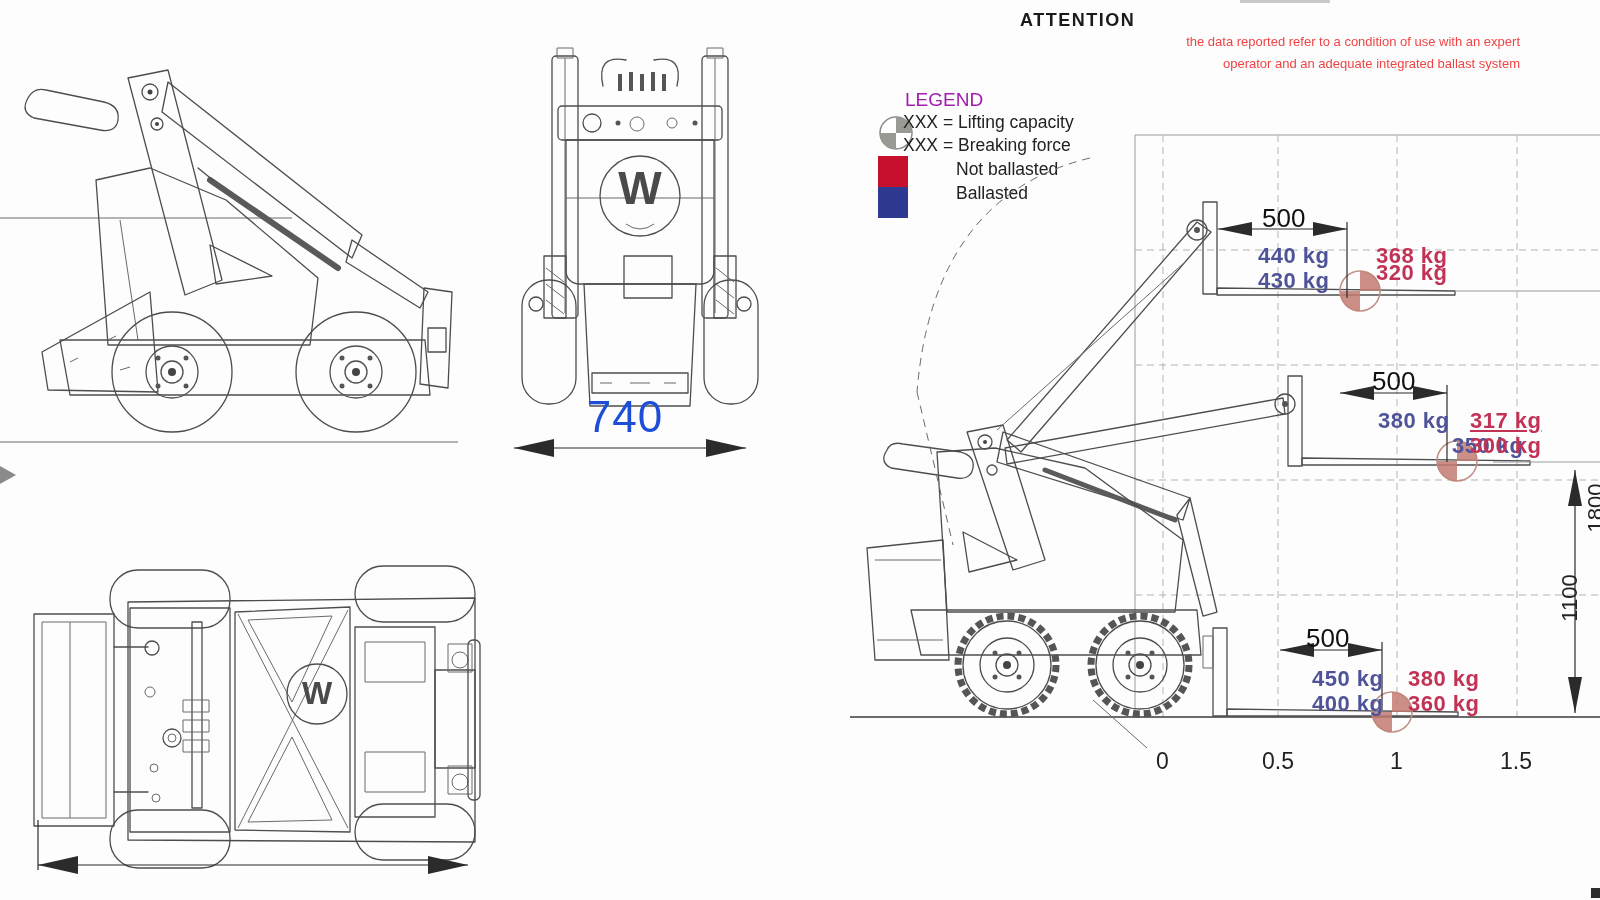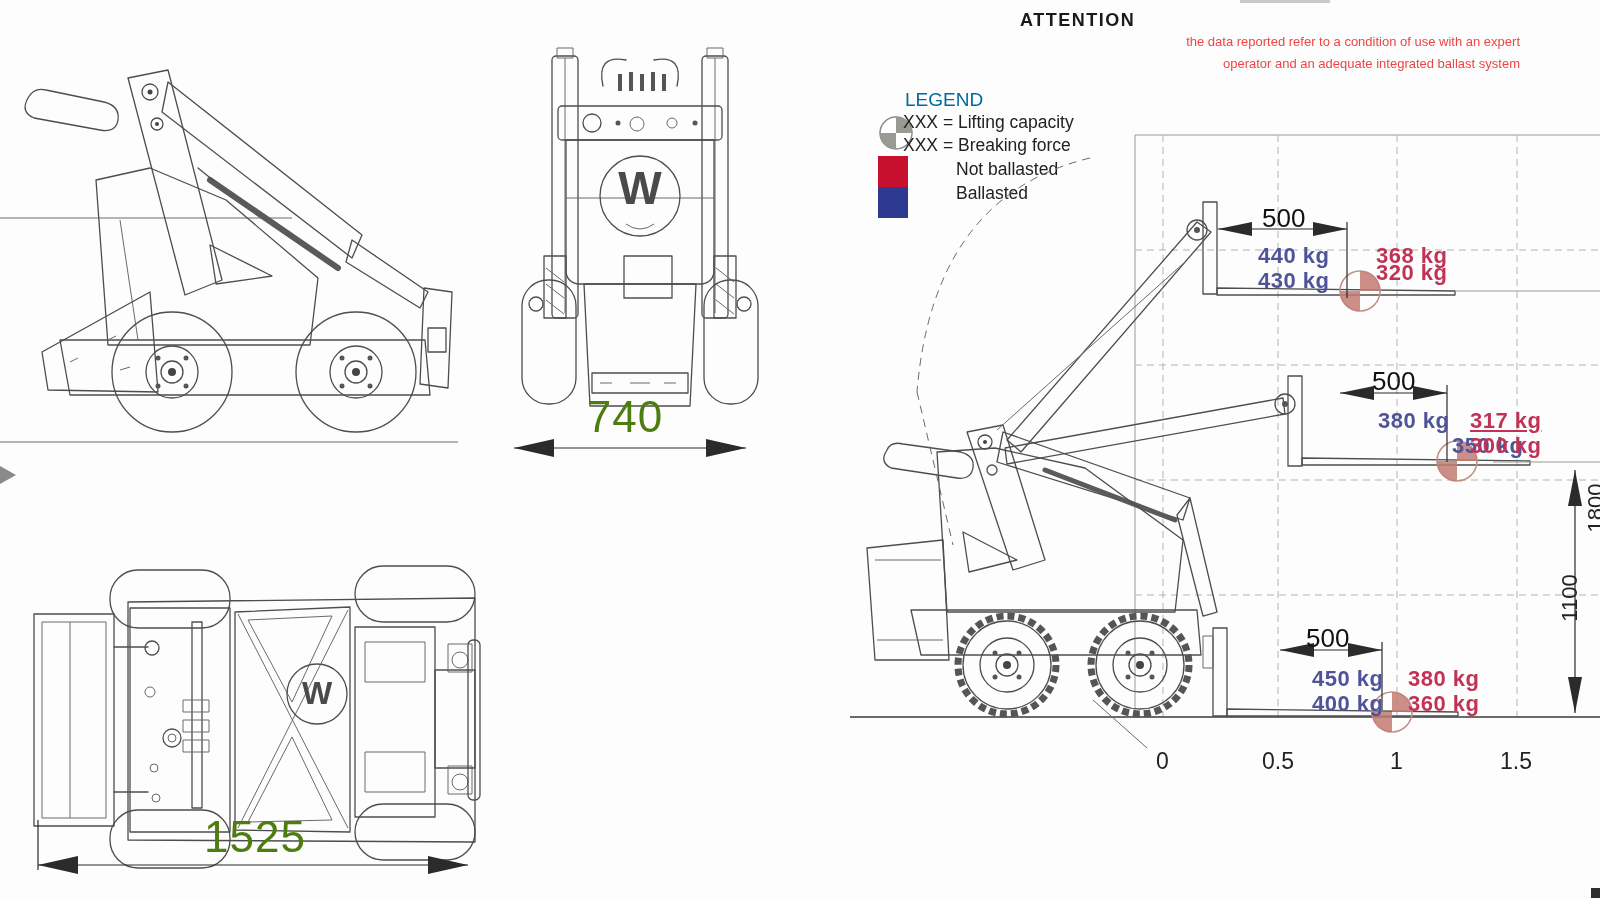--- a/index.html
+++ b/index.html
@@ -7,30 +7,30 @@
          font-family:"Liberation Sans", sans-serif;color:#1a1a1a;}
   svg{position:absolute;overflow:visible;}
   .ln{fill:none;stroke:#4d4d4d;stroke-width:1.3;stroke-linejoin:round;stroke-linecap:round;}
   .lnt{fill:none;stroke:#6a6a6a;stroke-width:1;stroke-linejoin:round;}
   .dim{stroke:#2b2b2b;stroke-width:1.2;fill:none;}
   .dimf{fill:#2b2b2b;stroke:none;}
   .grid{stroke:#b3b3b3;stroke-width:1;stroke-dasharray:7 5;fill:none;}
   .gridsolid{stroke:#9a9a9a;stroke-width:1;fill:none;}
   .ground{stroke:#3a3a3a;stroke-width:1.6;fill:none;}
   .lbl{position:absolute;white-space:nowrap;}
-  .big-dim{font-size:44px;letter-spacing:1px;color:#4d7c0f;text-align:center;}
+  .big-dim{font-size:44px;letter-spacing:1px;color:#1d4ed8;text-align:center;}
   .dim500{font-size:26px;color:#111;}
   .kg{font-size:22px;font-weight:700;letter-spacing:.5px;}
   .kg-blue{color:#4f5398;}
   .kg-red{color:#c23255;}
   .axis{font-size:23px;color:#222;}
   .rot{transform:rotate(-90deg);transform-origin:center;text-align:center;font-size:22px;color:#222;}
   .att-title{font-size:18px;font-weight:bold;letter-spacing:1.5px;text-align:left;}
   .att-line{font-size:13px;text-align:right;color:#ef4444;}
-  .leg-title{font-size:19px;color:#0369a1;}
+  .leg-title{font-size:19px;color:#a21caf;}
   .leg-item{font-size:17.5px;color:#222;}
   .sq{position:absolute;width:30px;height:31px;}
   .smudge{position:absolute;background:#c9c9c9;}
   .cornermark{position:absolute;background:#2e2e2e;}
 </style>
 </head>
 <body>
 
 <div id="stage">
 
@@ -197,21 +197,20 @@
       <rect class="ln" x="448" y="88" width="12" height="160" rx="5"></rect>
 
       <g>
         <line class="dim" x1="18" y1="313" x2="448" y2="313"></line>
         <line class="dim" x1="18" y1="268" x2="18" y2="318"></line>
         <polygon class="dimf" points="18,313 58,304 58,322"></polygon>
         <polygon class="dimf" points="448,313 408,304 408,322"></polygon>
       </g>
     </g>
   </svg>
-  <div class="lbl big-dim" style="left:170px;top:812px;width:170px;">1525</div>
 
   <div class="smudge" style="left:1240px;top:0;width:90px;height:3px;"></div>
   <div class="lbl att-title" style="left:1020px;top:10px;width:500px;">ATTENTION</div>
   <div class="lbl att-line" style="left:1020px;top:34px;width:500px;">the data reported refer to a condition of use with an expert</div>
   <div class="lbl att-line" style="left:1020px;top:56px;width:500px;">operator and an adequate integrated ballast system</div>
 
   <div>
     <div class="lbl leg-title" style="left:905px;top:89px;">LEGEND</div>
     <svg style="left:876px;top:113px" width="40" height="40" viewBox="-20 -20 40 40">
       <circle r="16" fill="#ffffff" stroke="#8a8a8a" stroke-width="1.5"></circle>

